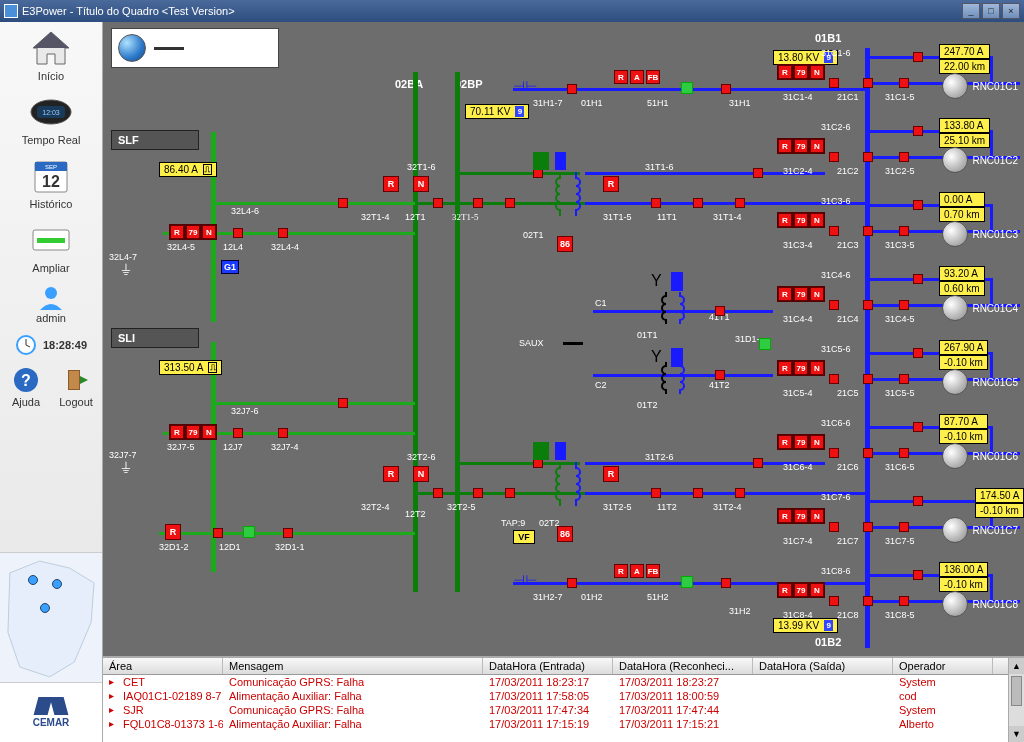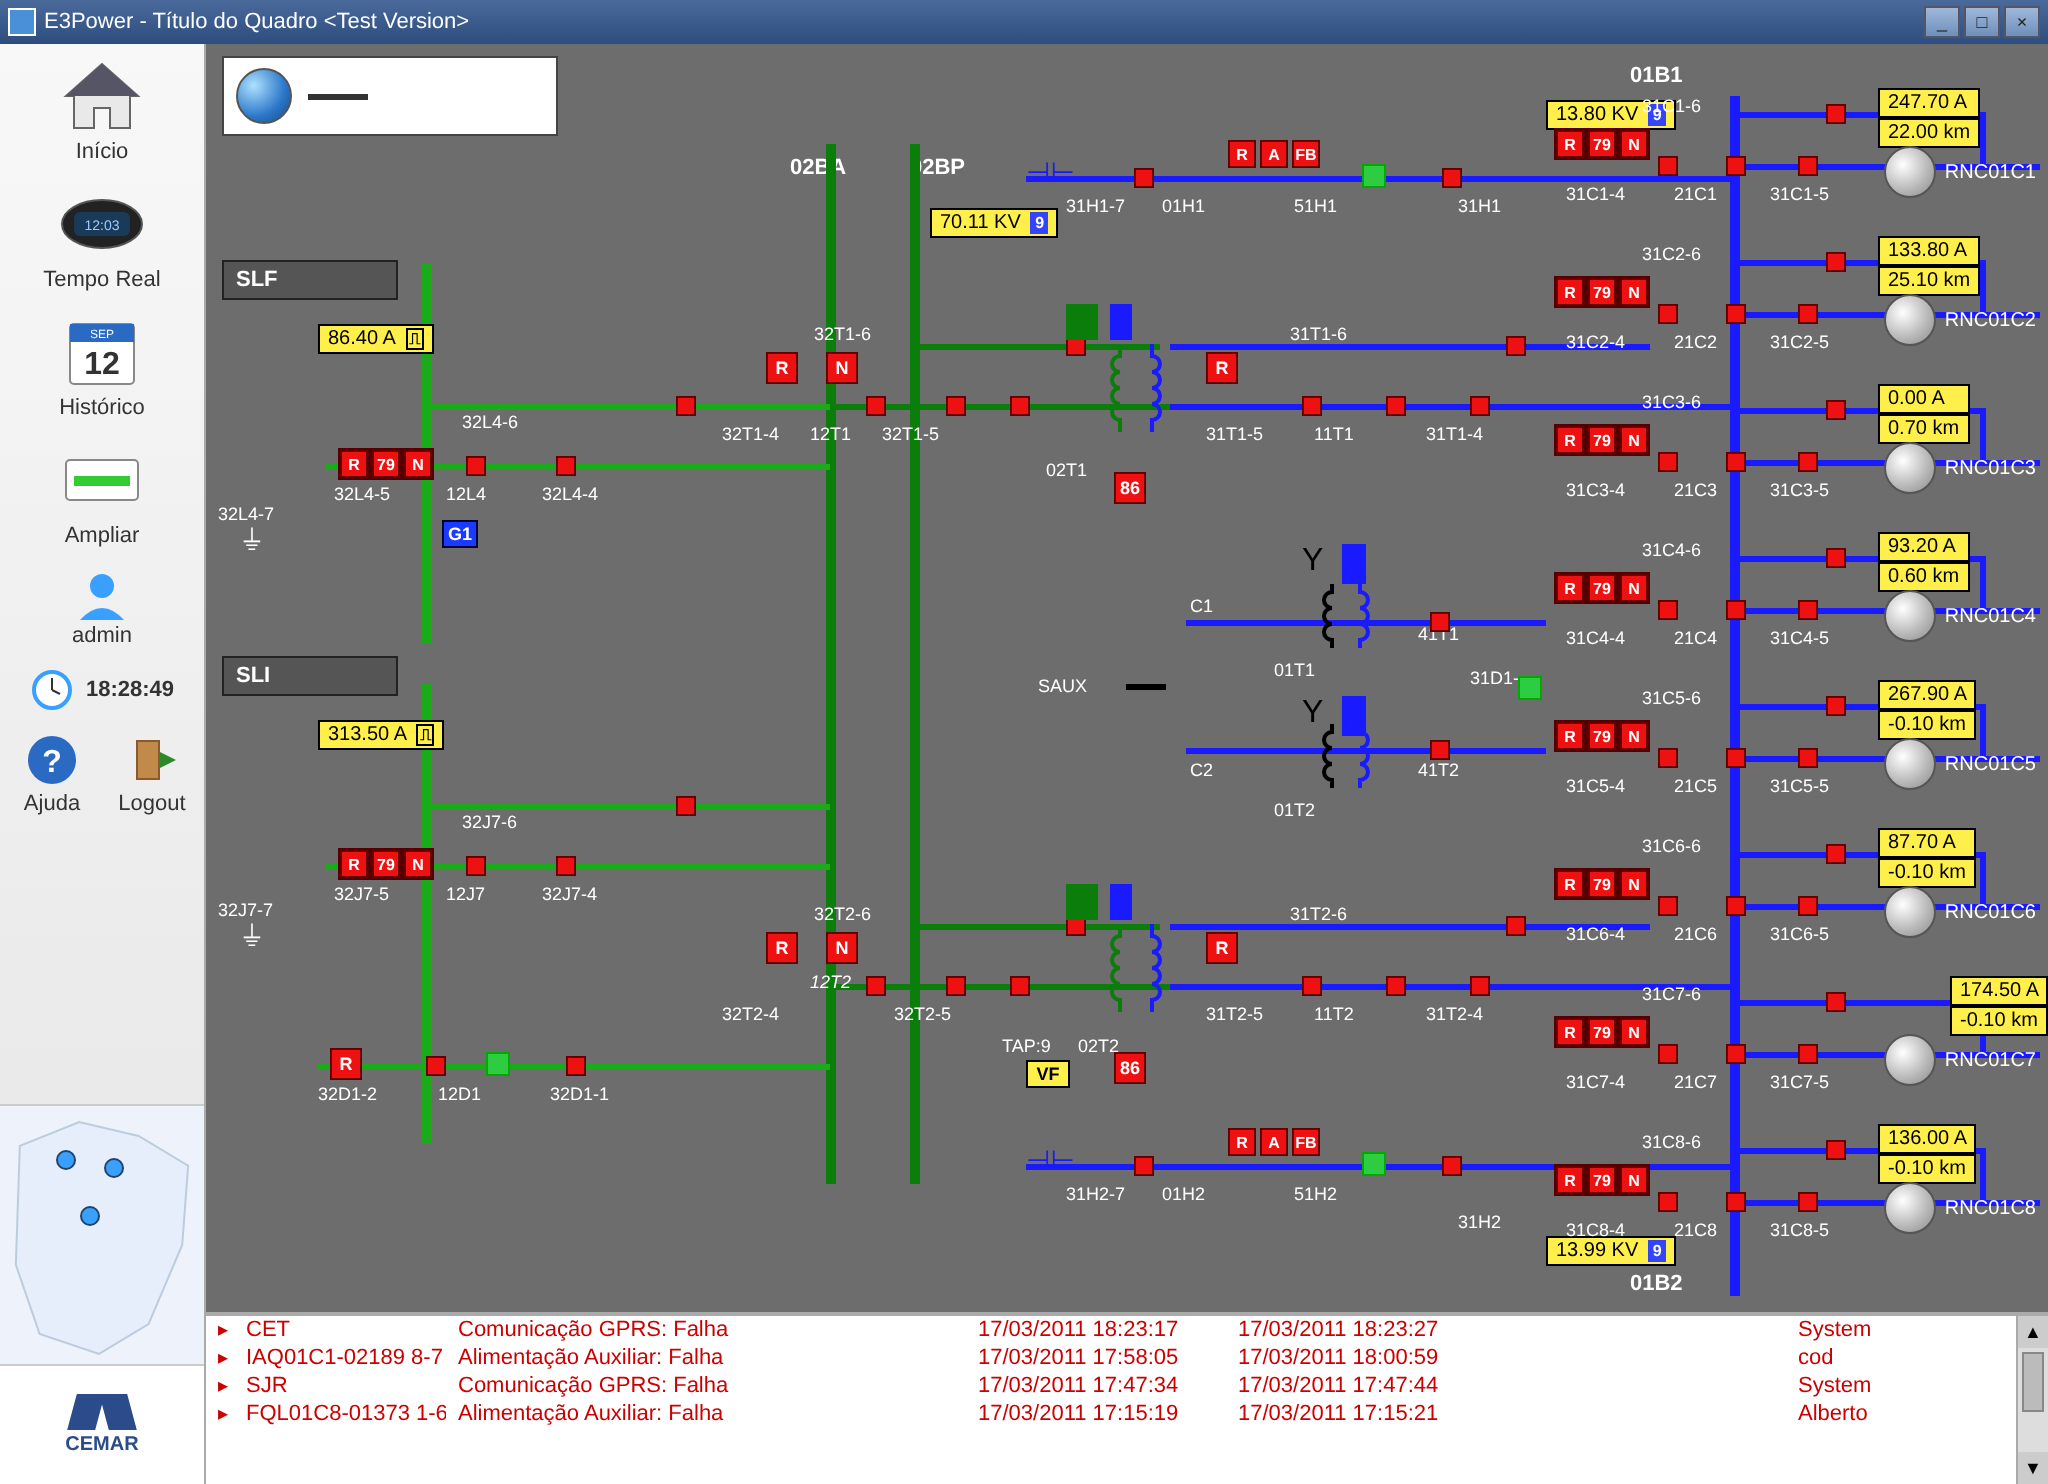--- a/index.html
+++ b/index.html
@@ -332,21 +332,21 @@
       <div class="seg h green" style="left:357px; top:150px; width:120px;"></div>
       <div class="bigred" style="left:280px; top:154px;">R</div>
       <div class="bigred" style="left:310px; top:154px;">N</div>
       <div class="rb" style="left:330px; top:176px;"></div>
       <div class="rb" style="left:370px; top:176px;"></div>
       <div class="rb" style="left:402px; top:176px;"></div>
       <div class="rb" style="left:430px; top:146px;"></div>
       <div class="wlbl" style="left:304px; top:140px;">32T1-6</div>
       <div class="wlbl" style="left:258px; top:190px;">32T1-4</div>
       <div class="wlbl" style="left:302px; top:190px;">12T1</div>
-      <div class="wlbl" style="left:338px; top:190px;">32T1-5</div>
+      <div class="wlbl" style="left:349px; top:190px;font-family:Liberation Serif, serif;">32T1-5</div>
       <div class="wlbl" style="left:420px; top:208px;">02T1</div>
       <div class="bigred" style="left:454px; top:214px;">86</div>
       <div class="sym green" style="left:430px; top:130px;">▲</div>
       <div class="sym blue" style="left:452px; top:130px;">Y</div>
 
       <div class="coil" style="left:450px; top:150px;">
         <svg viewBox="0 0 14 50">
             <path d="M7 0 v6 a4 4 0 1 0 0 8 a4 4 0 1 0 0 8 a4 4 0 1 0 0 8 a4 4 0 1 0 0 8 v6" fill="none" stroke="#0b7d0b" stroke-width="2"></path>
           </svg>
       </div>
@@ -359,21 +359,21 @@
       <div class="seg h green" style="left:315px; top:470px; width:180px;"></div>
       <div class="seg h green" style="left:357px; top:440px; width:120px;"></div>
       <div class="bigred" style="left:280px; top:444px;">R</div>
       <div class="bigred" style="left:310px; top:444px;">N</div>
       <div class="rb" style="left:330px; top:466px;"></div>
       <div class="rb" style="left:370px; top:466px;"></div>
       <div class="rb" style="left:402px; top:466px;"></div>
       <div class="rb" style="left:430px; top:436px;"></div>
       <div class="wlbl" style="left:304px; top:430px;">32T2-6</div>
       <div class="wlbl" style="left:258px; top:480px;">32T2-4</div>
-      <div class="wlbl" style="left:302px; top:464px;font-style:italic;">12T2</div>
+      <div class="wlbl" style="left:302px; top:487px;">12T2</div>
       <div class="wlbl" style="left:344px; top:480px;">32T2-5</div>
       <div class="wlbl" style="left:436px; top:496px;">02T2</div>
       <div class="wlbl" style="left:398px; top:496px;">TAP:9</div>
       <div class="vf" style="left:410px; top:508px;">VF</div>
       <div class="bigred" style="left:454px; top:504px;">86</div>
       <div class="sym green" style="left:430px; top:420px;">▲</div>
       <div class="sym blue" style="left:452px; top:420px;">Y</div>
       <div class="coil" style="left:450px; top:440px;">
         <svg viewBox="0 0 14 50">
             <path d="M7 0 v6 a4 4 0 1 0 0 8 a4 4 0 1 0 0 8 a4 4 0 1 0 0 8 a4 4 0 1 0 0 8 v6" fill="none" stroke="#0b7d0b" stroke-width="2"></path>
@@ -677,20 +677,28 @@
     <div class="feedout" style="top:568px;">
       <div class="circ"></div>
       <span class="lab">RNC01C8</span>
     </div>
           </div>
         </div>
 
     </div>
 
     <div class="alarms" style="position:relative;">
+      <div class="alarm-head">
+        <div class="col-area">Área</div>
+        <div class="col-msg">Mensagem</div>
+        <div class="col-de">DataHora (Entrada)</div>
+        <div class="col-dr">DataHora (Reconheci...</div>
+        <div class="col-ds">DataHora (Saída)</div>
+        <div class="col-op">Operador</div>
+      </div>
       <div class="alarm-body" id="alarm-body">
           <div class="alarm-row">
             <div class="ico">▸</div>
             <div class="col-area" style="width:106px;">CET</div>
             <div class="col-msg">Comunicação GPRS: Falha</div>
             <div class="col-de">17/03/2011 18:23:17</div>
             <div class="col-dr">17/03/2011 18:23:27</div>
             <div class="col-ds"></div>
             <div class="col-op">System</div>
           </div>

